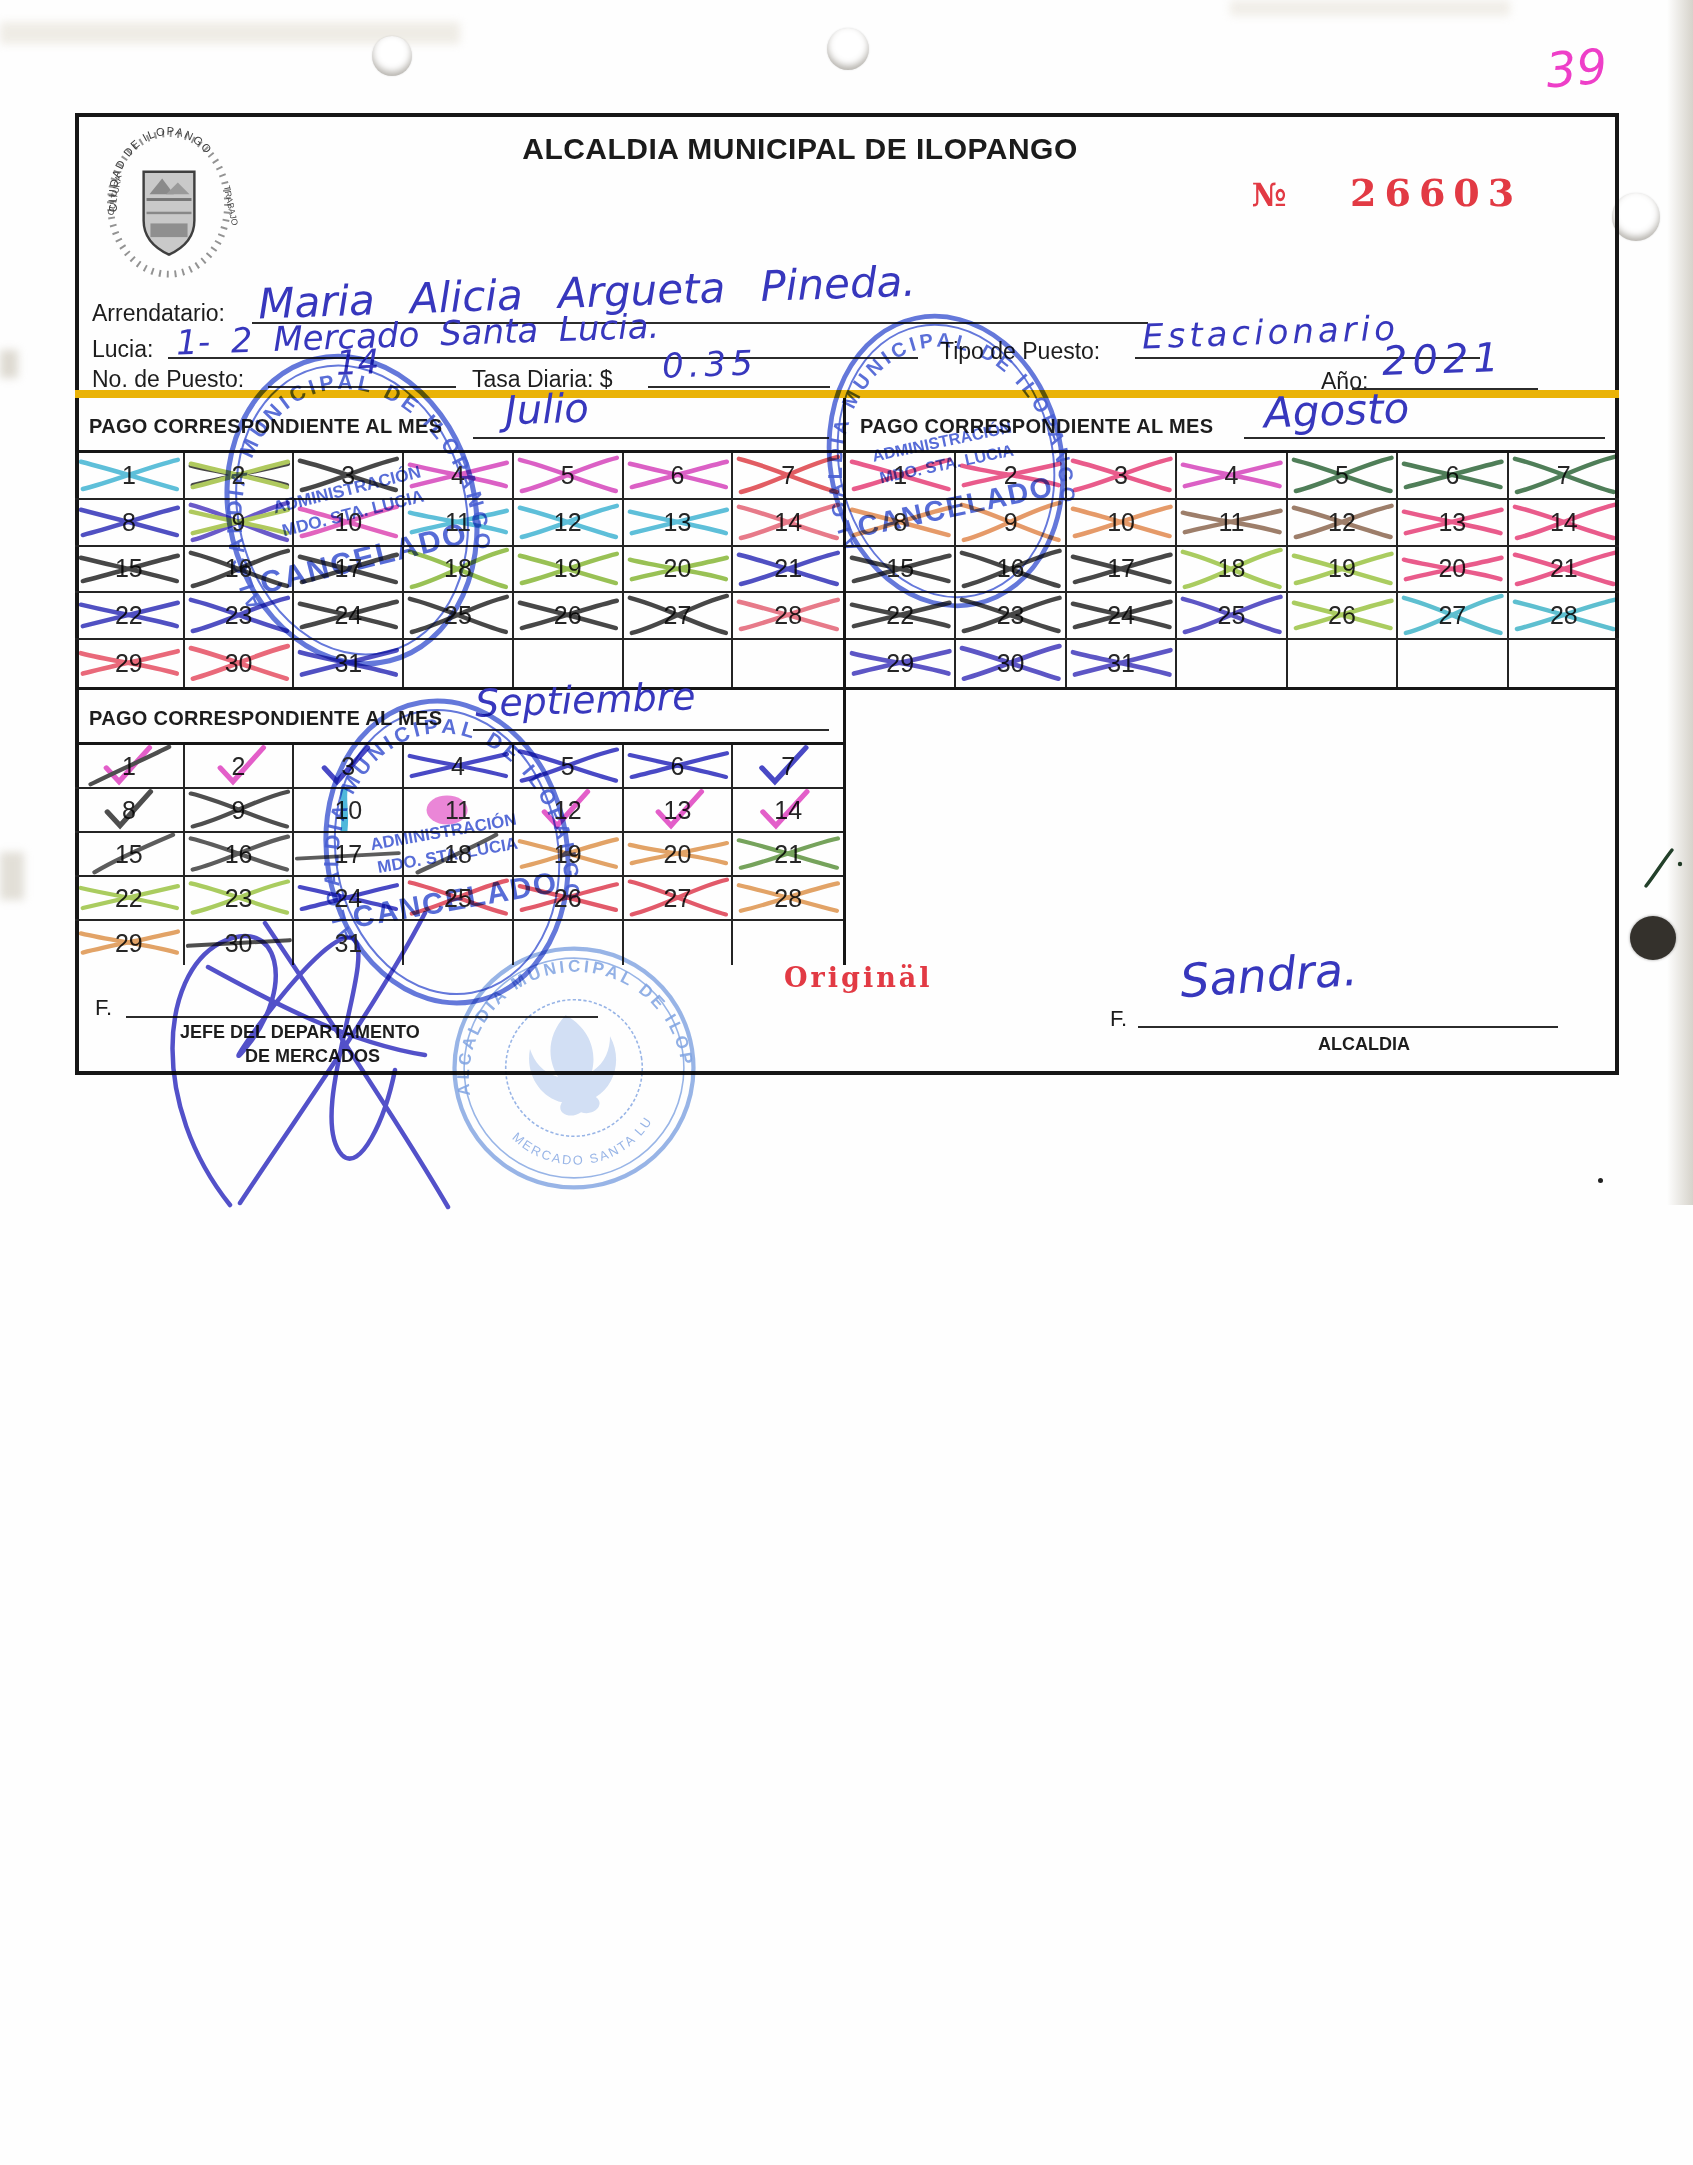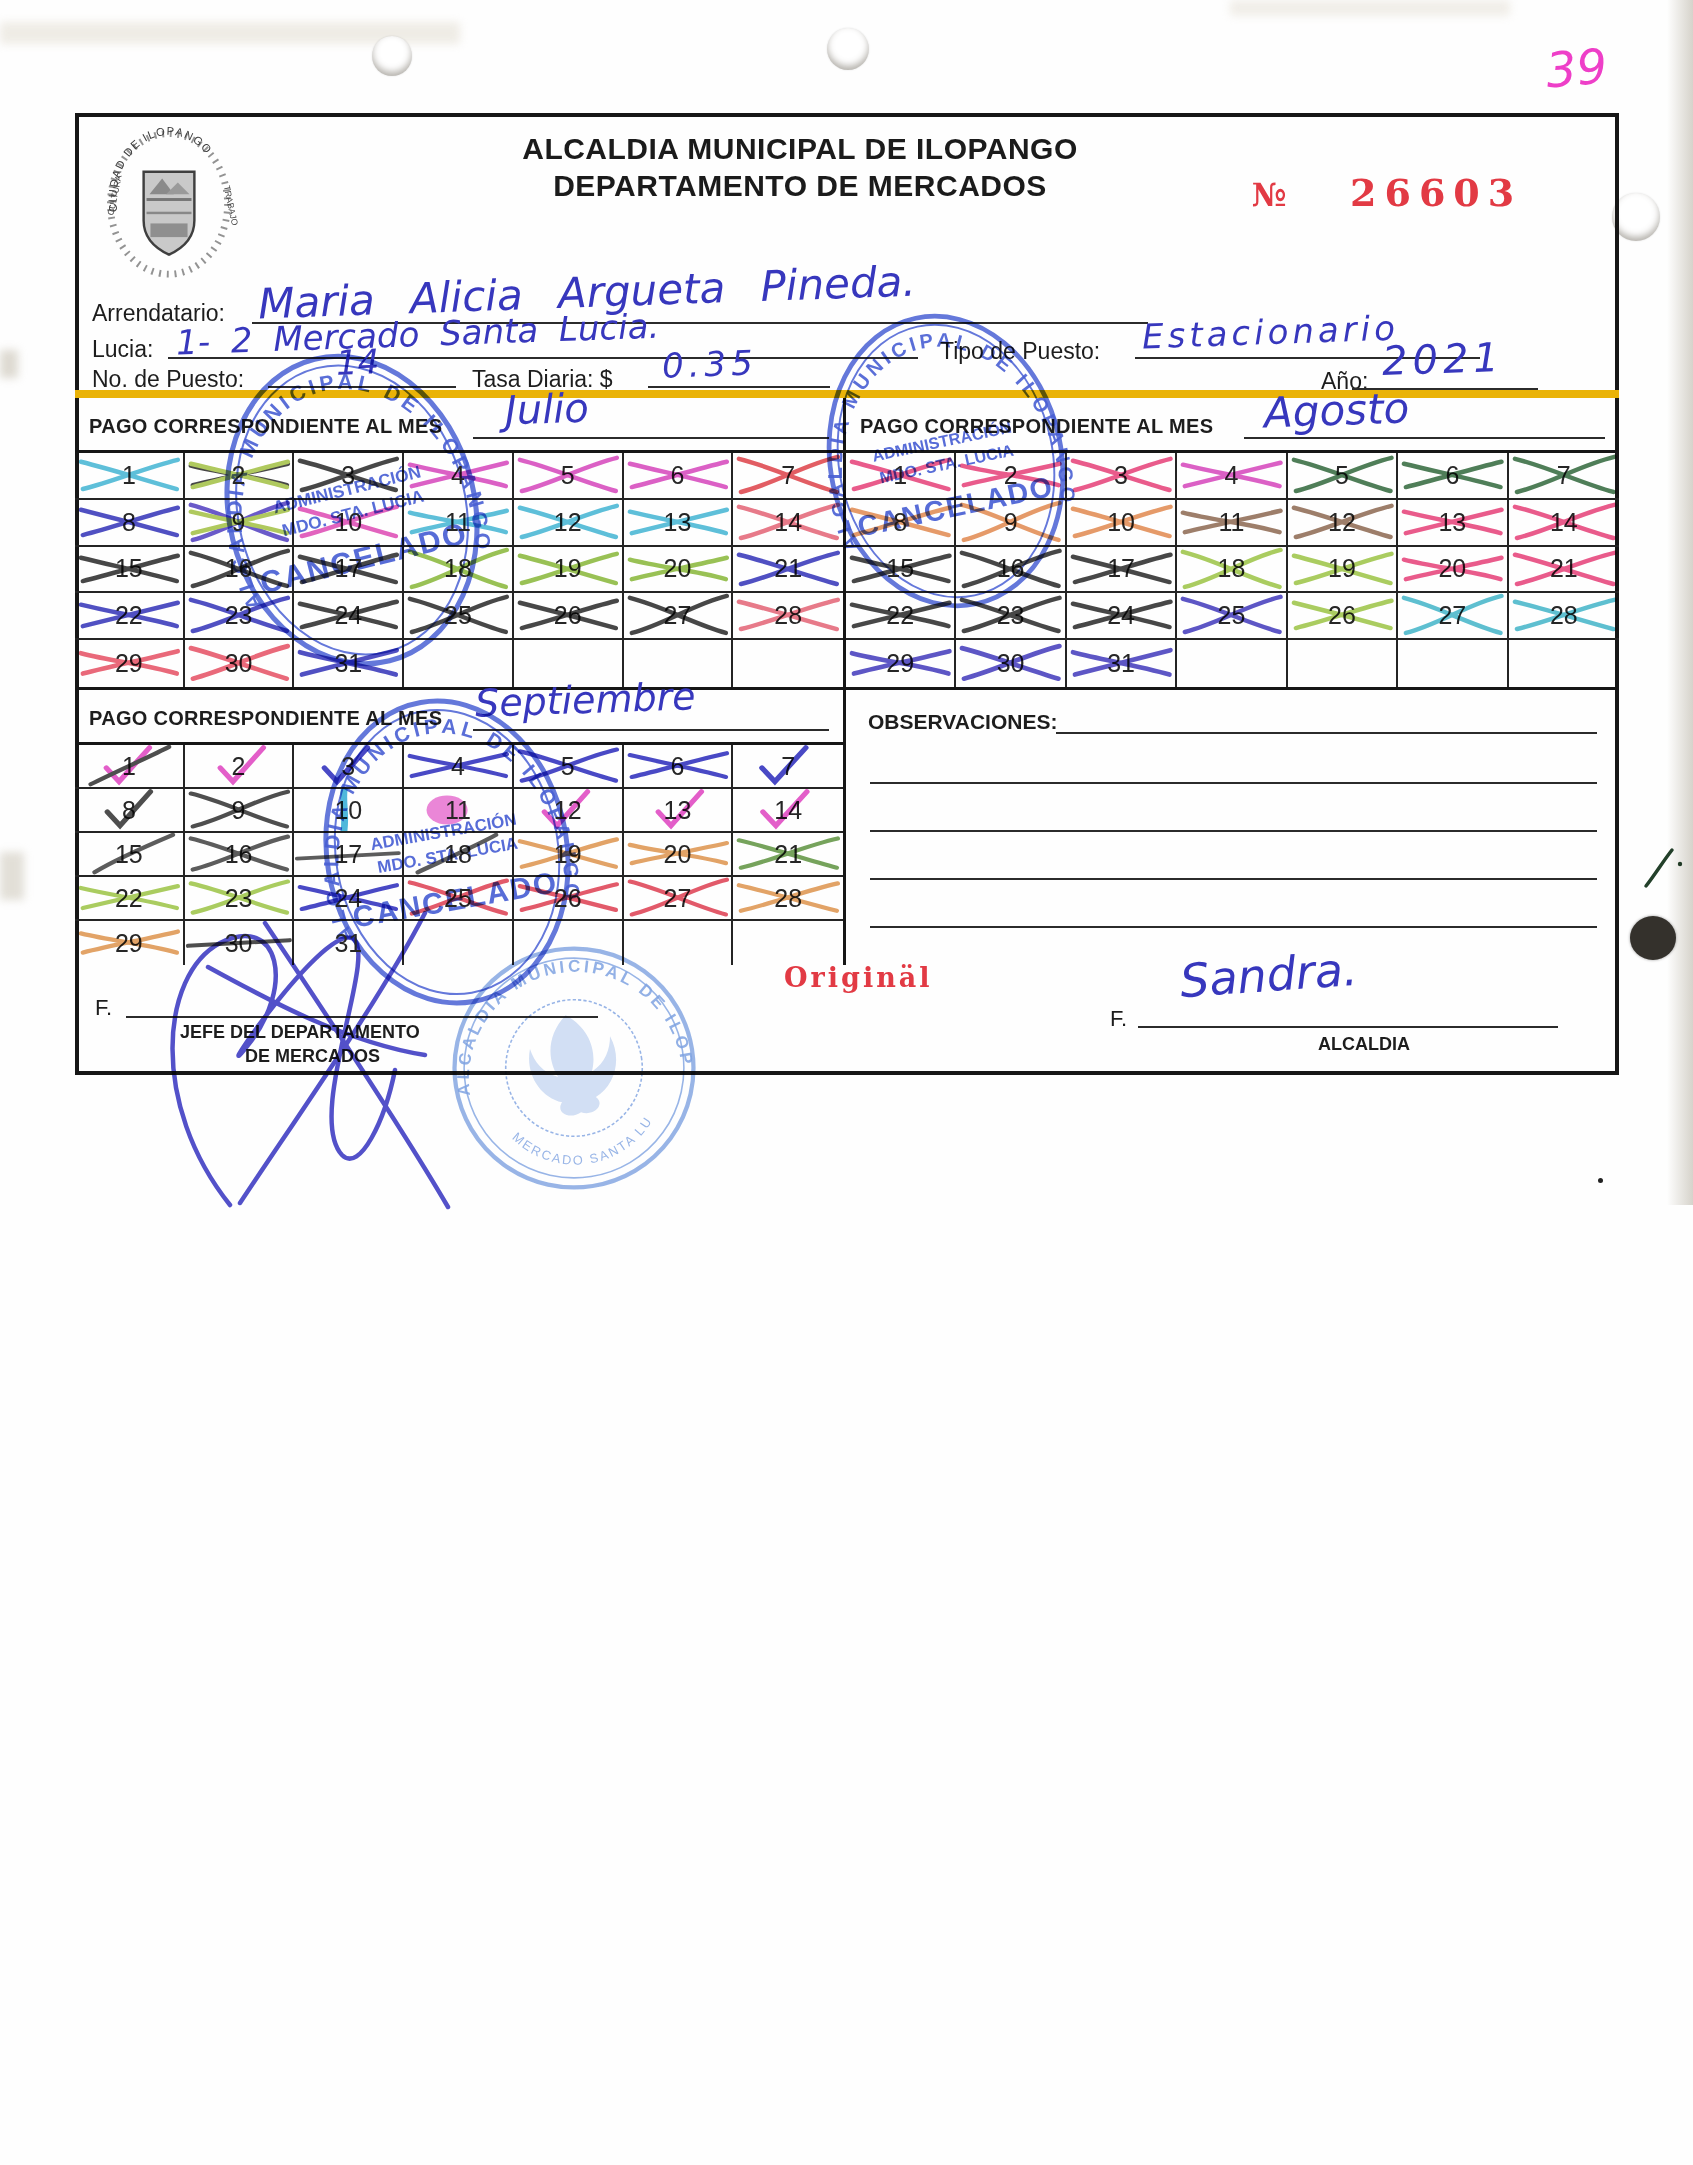--- a/index.html
+++ b/index.html
@@ -97,21 +97,20 @@
       <rect x="52" y="82" width="46" height="3" fill="#777"></rect>
       <rect x="52" y="96" width="46" height="2.5" fill="#888"></rect>
       <rect x="56" y="108" width="38" height="14" fill="#8f8f8f"></rect>
       <text x="18" y="100" font-size="9" fill="#444" transform="rotate(-78 18 100)">CULTURA</text>
       <text x="131" y="70" font-size="9" fill="#444" transform="rotate(78 131 70)">TRABAJO</text>
     </svg>
   </div>
 
   <div id="title">
     <div>ALCALDIA MUNICIPAL DE ILOPANGO</div>
-    <div>DEPARTAMENTO DE MERCADOS</div>
   </div>
 
   <div class="lab stampfont red" style="left:1252px;top:176px;font-size:32px;">№</div>
   <div class="lab stampfont red" style="left:1350px;top:170px;font-size:38px;letter-spacing:8px;">26603</div>
 
   <div class="lab" style="left:92px;top:300px;font-size:23px;">Arrendatario:</div>
   <div class="line" style="left:252px;top:322px;width:896px;"></div>
   <div class="hw" style="left:258px;top:268px;font-size:42px;word-spacing:22px;">Maria  Alicia  Argueta  Pineda.</div>
 
   <div class="lab" style="left:92px;top:336px;font-size:23px;">Lucia:</div>
@@ -805,28 +804,20 @@
           </div>
           <div class="cell">
             <span class="day">31</span>
             <svg viewBox="0 0 110 46" preserveAspectRatio="none" class="marks"></svg>
           </div>
           <div class="cell"></div>
           <div class="cell"></div>
           <div class="cell"></div>
           <div class="cell"></div>
         </div>
-    </div>
-    <div class="quad q-br">
-      <span class="obs-label">OBSERVACIONES:</span>
-      <span class="obs-line" style="left:210px;top:42px;"></span>
-      <span class="obs-line" style="top:92px;"></span>
-      <span class="obs-line" style="top:140px;"></span>
-      <span class="obs-line" style="top:188px;"></span>
-      <span class="obs-line" style="top:236px;"></span>
     </div>
   </div>
 
   <div class="lab stampfont red" style="left:784px;top:950px;font-size:27px;letter-spacing:3px;margin-top:12px;">Originäl</div>
 
   <div class="lab" style="left:95px;top:995px;font-size:22px;">F.</div>
   <div class="line" style="left:126px;top:1016px;width:472px;"></div>
   <div class="lab b" style="left:180px;top:1022px;font-size:18px;">JEFE DEL DEPARTAMENTO</div>
   <div class="lab b" style="left:245px;top:1046px;font-size:18px;">DE MERCADOS</div>
 

